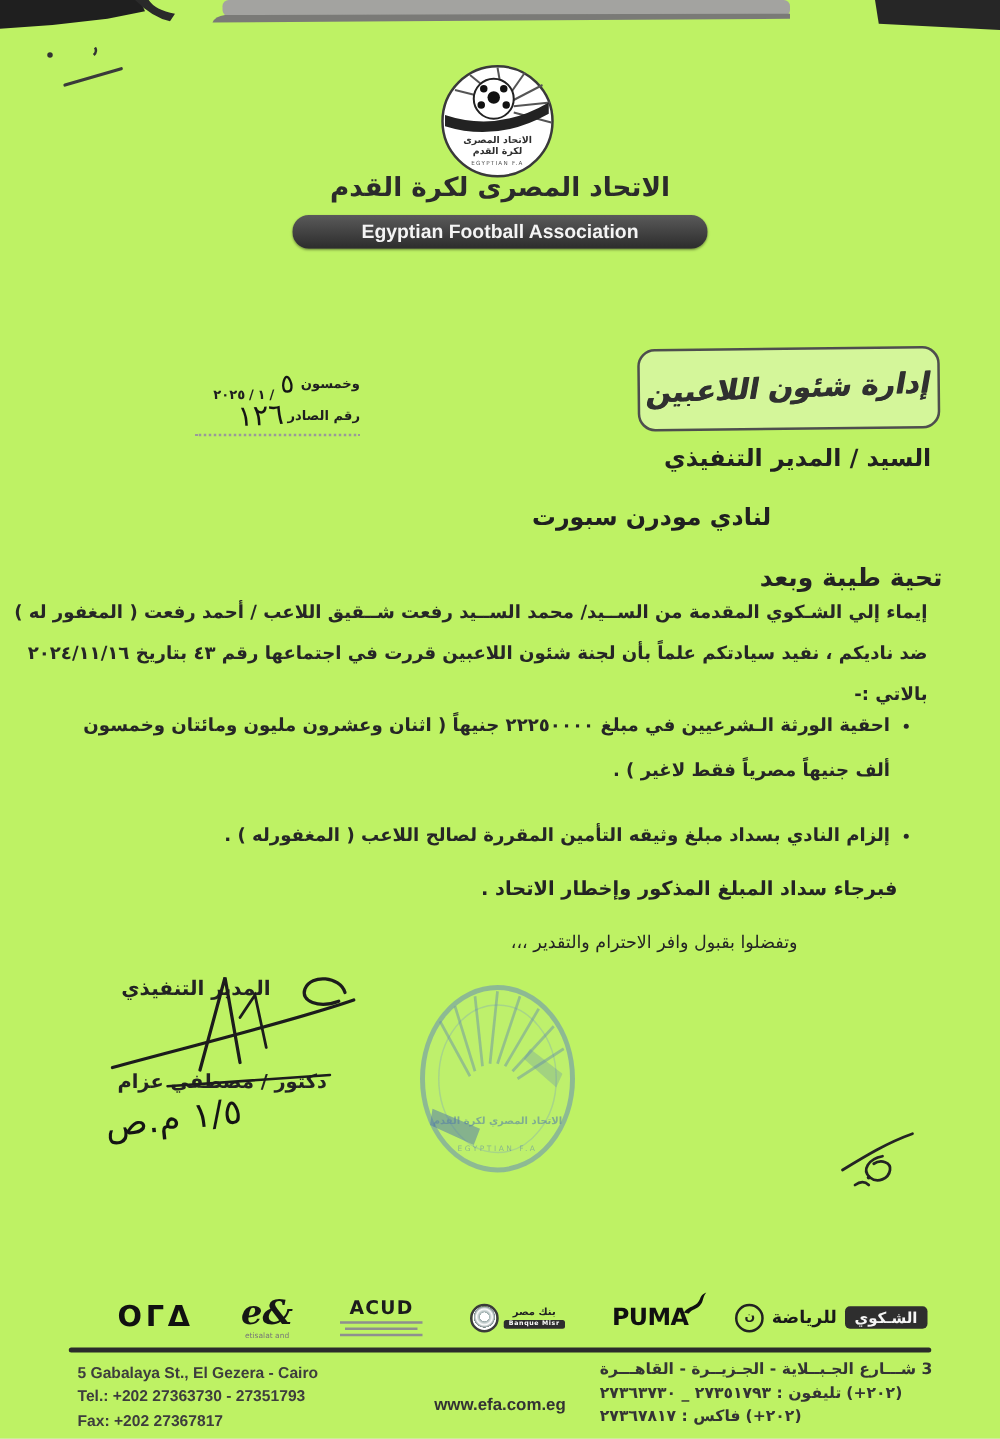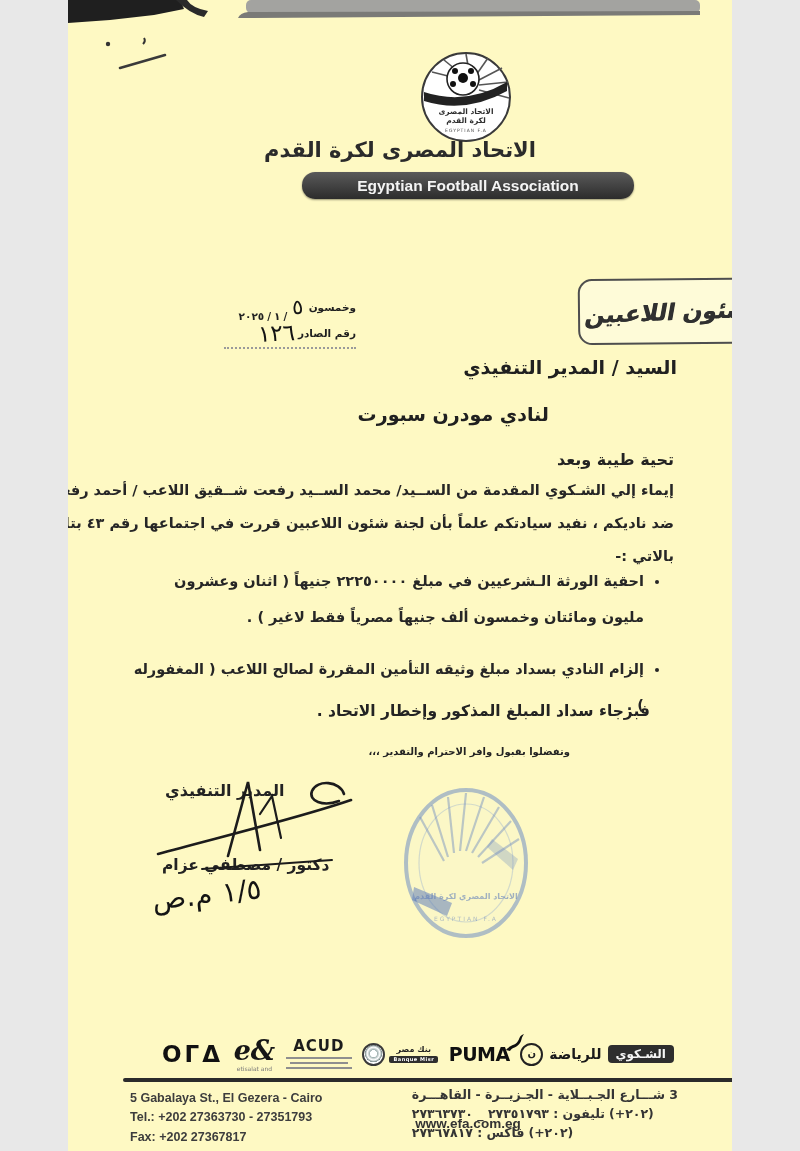--- a/index.html
+++ b/index.html
@@ -1,18 +1,18 @@
 <!DOCTYPE html>
 <html lang="ar"><head>
 <meta charset="utf-8">
 <style>
   html,body{margin:0;padding:0;background:#e8e8e8;}
   .page{
-    position:relative;width:664px;height:1151px;margin:0 auto;
-    background:#fef9c3;overflow:hidden;
+    position:relative;width:800px;height:1151px;margin:0 auto;
+    background:#bef264;overflow:hidden;
     font-family:"DejaVu Sans",sans-serif;color:#232323;
   }
   .abs{position:absolute;}
   .rtl{direction:rtl;}
 
   
   .org-ar{top:138px;left:0;width:100%;text-align:center;font-size:21px;font-weight:bold;color:#2b2b2b;letter-spacing:0;}
   .banner{
     top:172px;left:234px;width:332px;height:27px;border-radius:13px;
     background:linear-gradient(#5a5a5a,#2c2c2c);
@@ -41,27 +41,27 @@
   .dept-stamp span{
     font-size:23px;font-weight:bold;color:#303030;
     transform:skewX(-12deg) rotate(-1.5deg);
     text-shadow:.5px 0 #303030;white-space:nowrap;
   }
 
   
   .line{white-space:nowrap;}
   .recipient1{top:356px;right:55px;font-size:19px;font-weight:bold;color:#202020;}
   .recipient2{top:403px;right:183px;font-size:19px;font-weight:bold;color:#202020;}
-  .greeting{top:450px;right:58px;font-size:16px;font-weight:bold;}
+  .greeting{top:450px;right:46px;font-size:20px;font-weight:bold;}
   .para{top:474px;right:58px;left:56px;font-size:14.5px;font-weight:bold;line-height:33px;text-align:right;color:#262626;}
   .bullets{top:563px;right:60px;left:62px;}
   .bullets ul{margin:0;padding:0 28px 0 0;list-style:disc;}
   .bullets li{font-size:14.5px;font-weight:bold;line-height:36px;text-align:right;color:#262626;margin-bottom:16px;}
   .request{top:702px;right:82px;font-size:15.5px;font-weight:bold;}
-  .closing{top:746px;right:162px;font-size:10px;font-weight:bold;margin-left:28px;}
+  .closing{top:746px;right:162px;font-size:14px;font-weight:normal;margin-left:28px;}
 
   
   .sig-title{top:781px;left:97px;font-size:16px;font-weight:bold;z-index:2;}
   .sig-name{top:856px;left:94px;font-size:15.5px;font-weight:bold;z-index:2;}
   .sig-note{top:878px;left:84px;z-index:2;display:flex;gap:10px;transform:rotate(-6deg);}
   .sig-note span{font-size:28px;color:#141414;}
   .sig-svg{top:770px;left:76px;z-index:3;}
 
   
   .sponsors{top:1030px;left:94px;right:58px;height:48px;display:flex;align-items:center;justify-content:space-between;}

